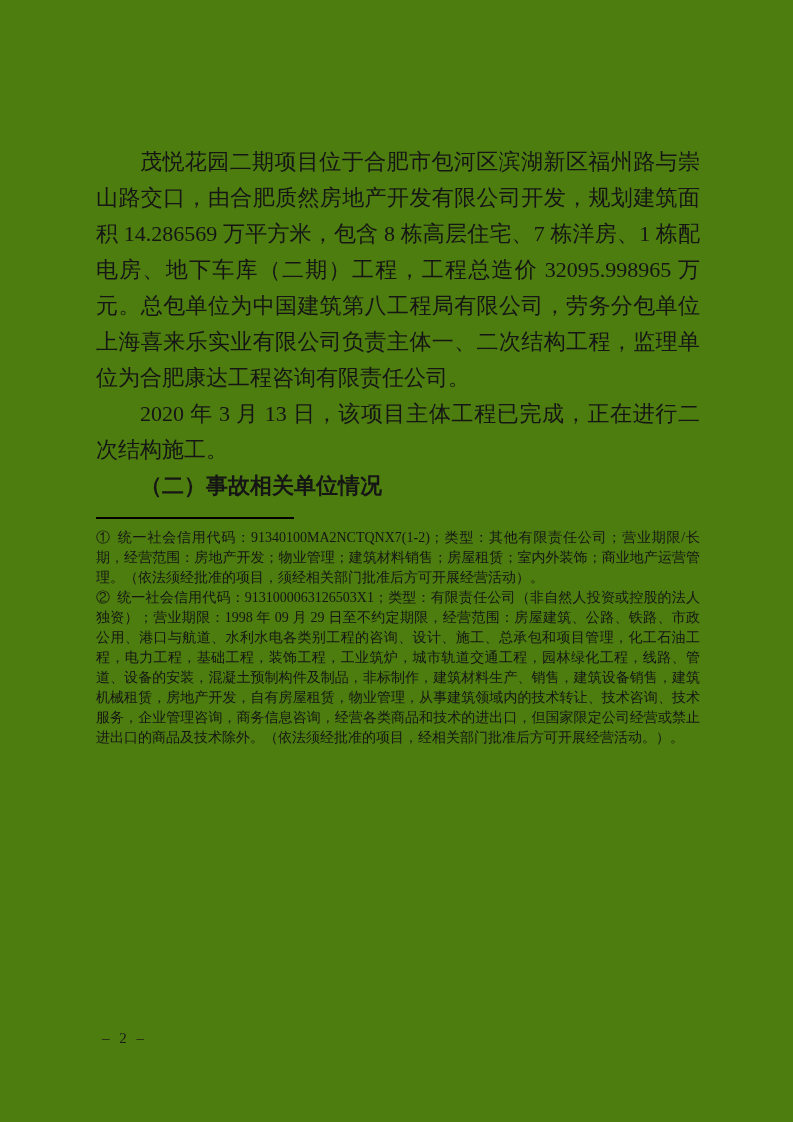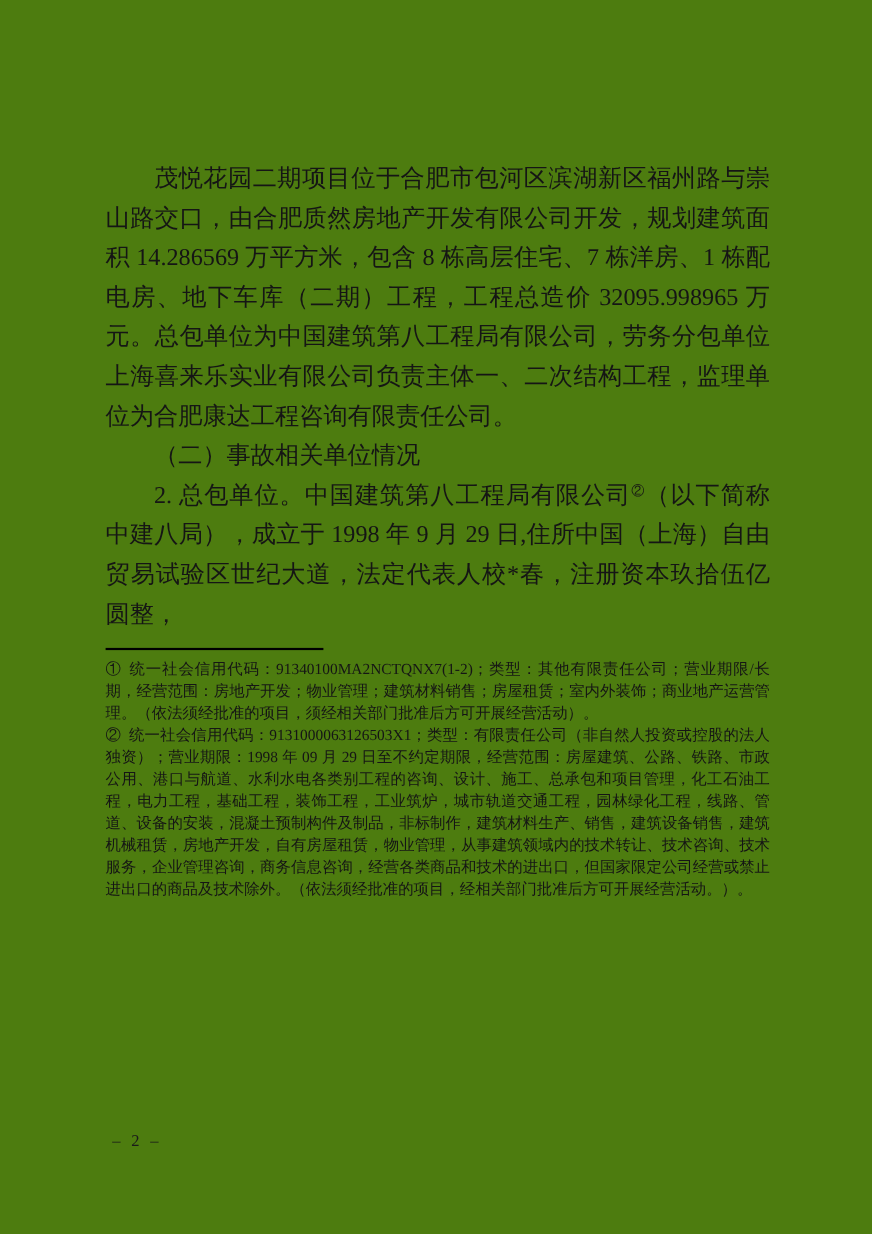--- a/index.html
+++ b/index.html
@@ -24,21 +24,21 @@
   }
   .body-text p {
     margin: 0;
     font-size: 22px;
     line-height: 36px;
     text-align: justify;
     text-indent: 2em;
     letter-spacing: 0;
   }
   .body-text p.heading {
-    font-weight: normal;
+    font-weight: bold;
   }
   .body-text sup {
     font-size: 12px;
     line-height: 0;
     vertical-align: 7px;
   }
   .footnote-sep {
     width: 198px;
     height: 0;
     border-top: 2px solid #000000;
@@ -62,22 +62,22 @@
     color: #1a1a1a;
   }
 </style>
 </head>
 <body>
 
 <div class="page">
   <div class="content">
     <section class="body-text" id="body-text">
         <p>茂悦花园二期项目位于合肥市包河区滨湖新区福州路与崇山路交口，由合肥质然房地产开发有限公司开发，规划建筑面积 14.286569 万平方米，包含 8 栋高层住宅、7 栋洋房、1 栋配电房、地下车库（二期）工程，工程总造价 32095.998965 万元。总包单位为中国建筑第八工程局有限公司，劳务分包单位上海喜来乐实业有限公司负责主体一、二次结构工程，监理单位为合肥康达工程咨询有限责任公司。</p>
+        <p>2020 年 3 月 13 日，该项目主体工程已完成，正在进行二次结构施工。</p>
         <p class="heading">（二）事故相关单位情况</p>
-        <p>2. 总包单位。中国建筑第八工程局有限公司<sup>②</sup>（以下简称中建八局），成立于 1998 年 9 月 29 日,住所中国（上海）自由贸易试验区世纪大道，法定代表人校*春，注册资本玖拾伍亿圆整，</p>
       </section>
     <div class="footnote-sep"></div>
     <section class="footnotes" id="footnotes">
         <p><span class="marker">①</span><span>统一社会信用代码：91340100MA2NCTQNX7(1-2)；类型：其他有限责任公司；营业期限/长期，经营范围：房地产开发；物业管理；建筑材料销售；房屋租赁；室内外装饰；商业地产运营管理。（依法须经批准的项目，须经相关部门批准后方可开展经营活动）。</span></p>
         <p><span class="marker">②</span><span>统一社会信用代码：9131000063126503X1；类型：有限责任公司（非自然人投资或控股的法人独资）；营业期限：1998 年 09 月 29 日至不约定期限，经营范围：房屋建筑、公路、铁路、市政公用、港口与航道、水利水电各类别工程的咨询、设计、施工、总承包和项目管理，化工石油工程，电力工程，基础工程，装饰工程，工业筑炉，城市轨道交通工程，园林绿化工程，线路、管道、设备的安装，混凝土预制构件及制品，非标制作，建筑材料生产、销售，建筑设备销售，建筑机械租赁，房地产开发，自有房屋租赁，物业管理，从事建筑领域内的技术转让、技术咨询、技术服务，企业管理咨询，商务信息咨询，经营各类商品和技术的进出口，但国家限定公司经营或禁止进出口的商品及技术除外。（依法须经批准的项目，经相关部门批准后方可开展经营活动。）。</span></p>
       </section>
   </div>
   <div class="page-number">– 2 –</div>
 </div>
 

